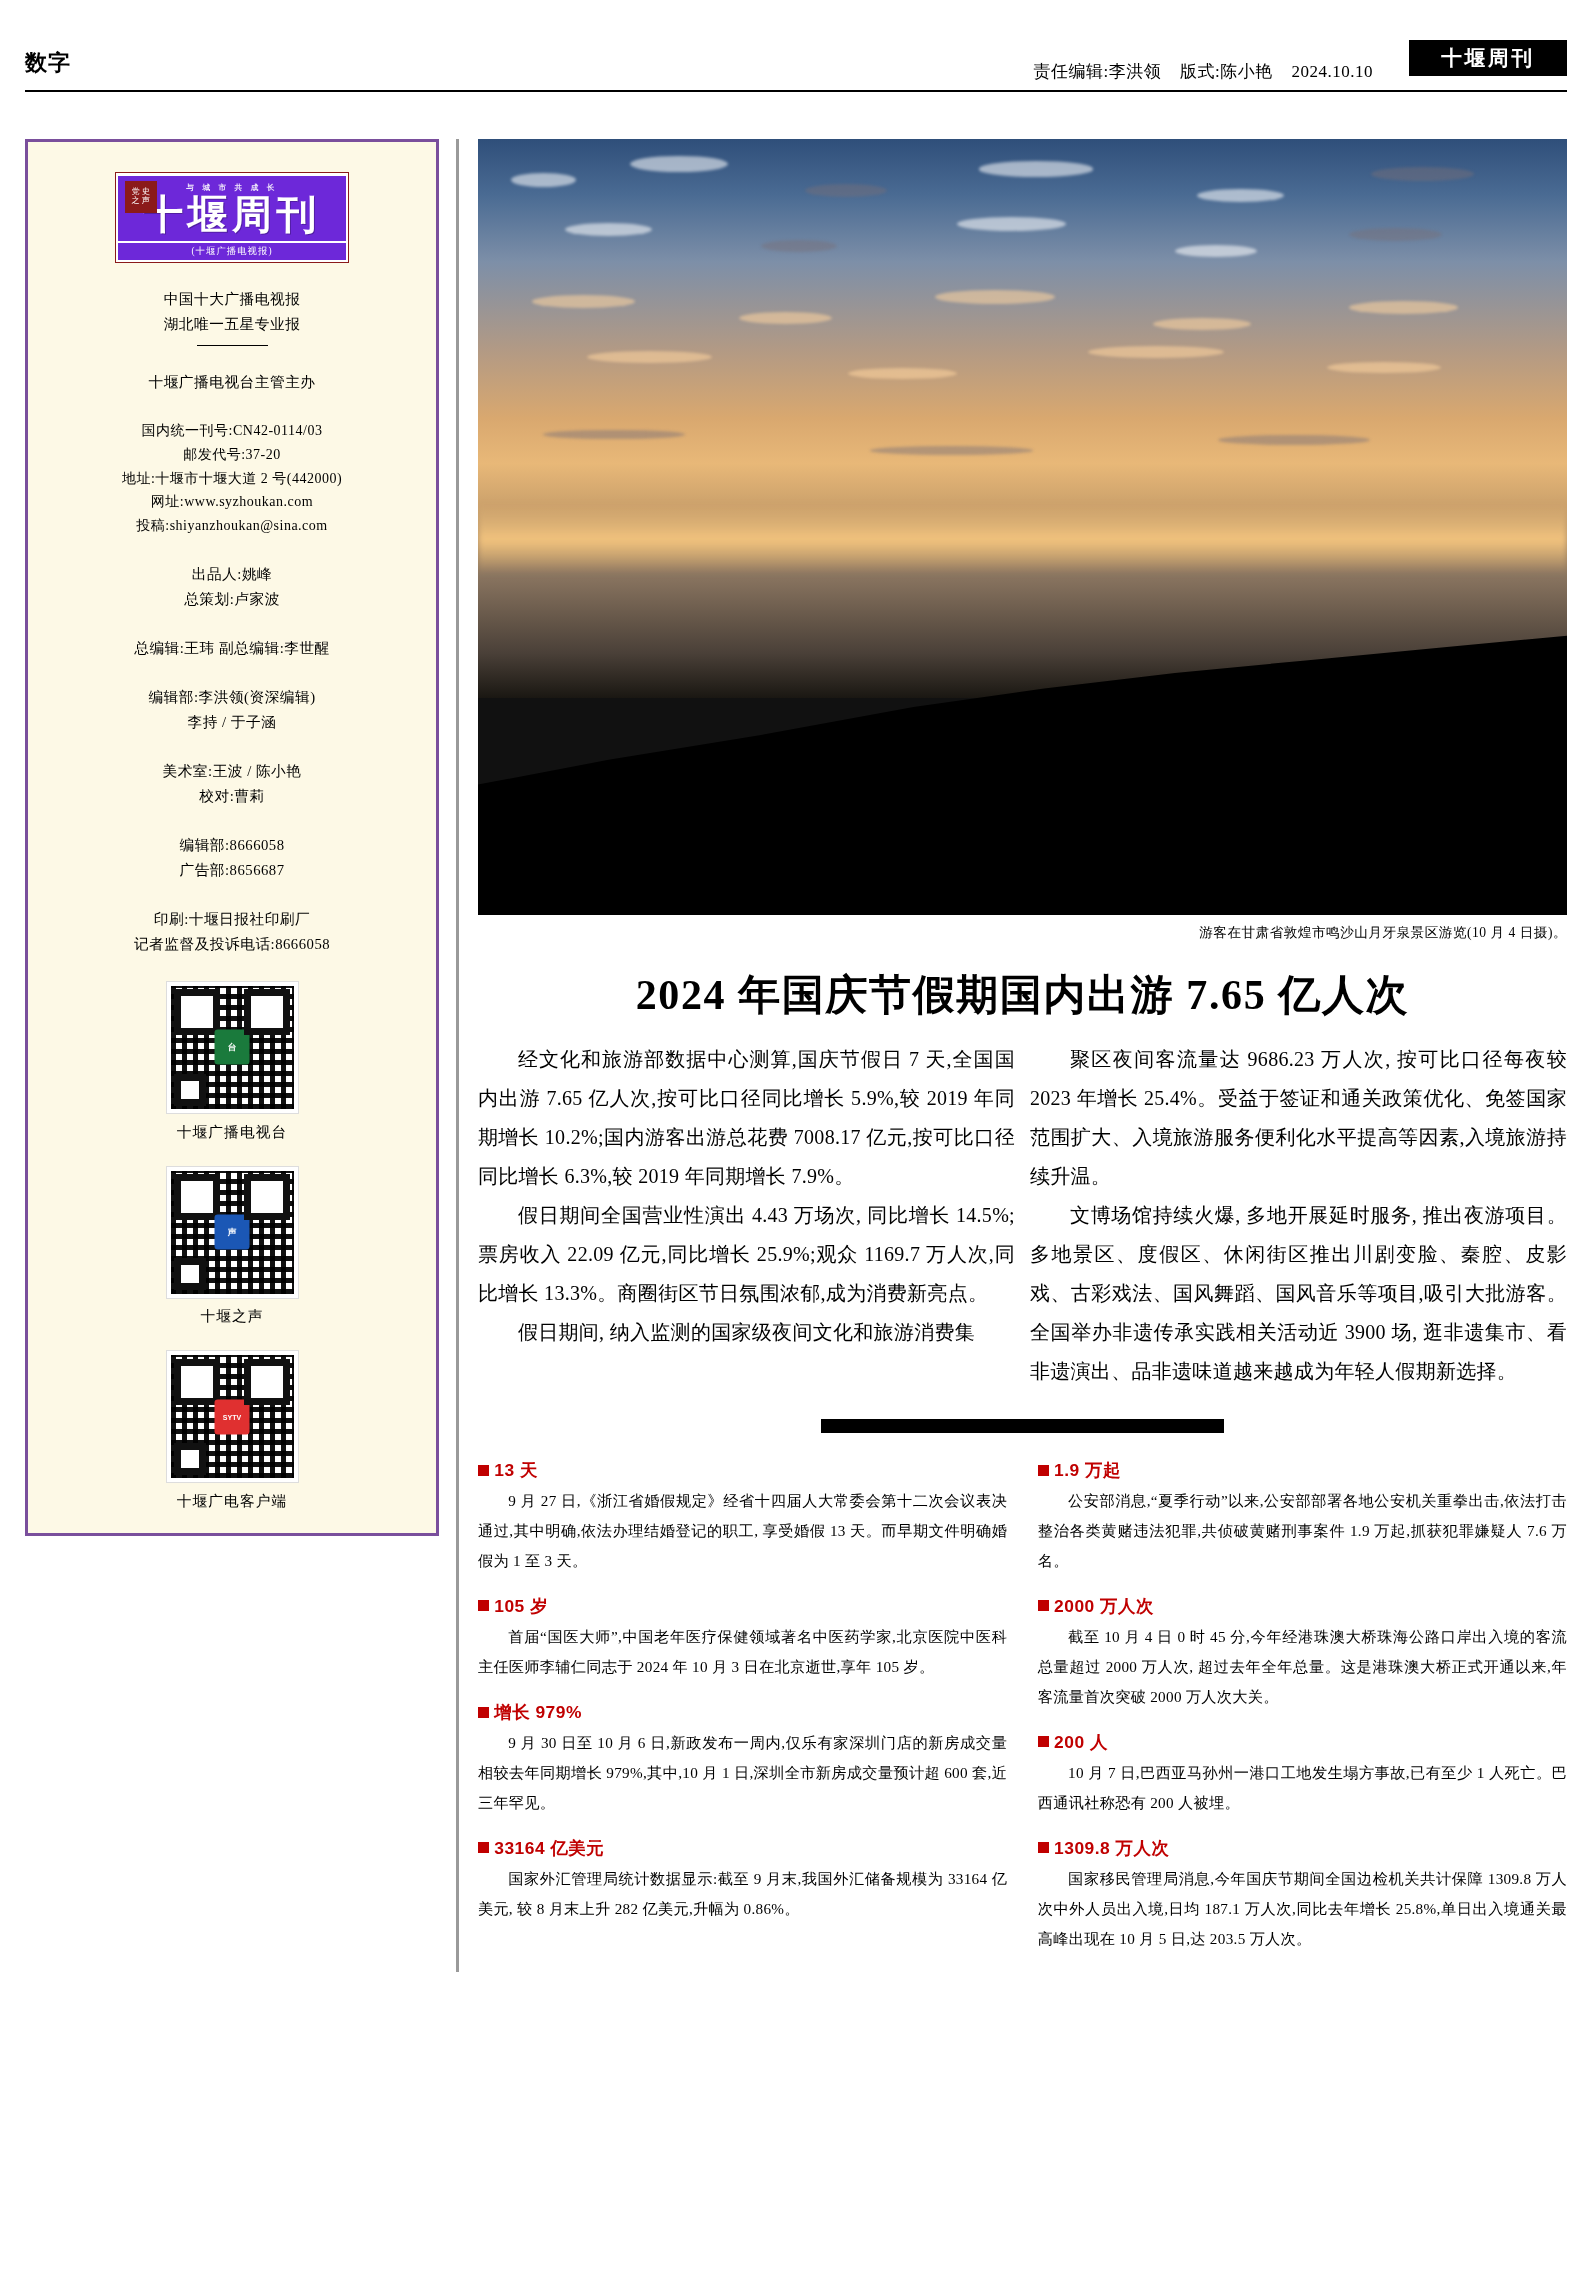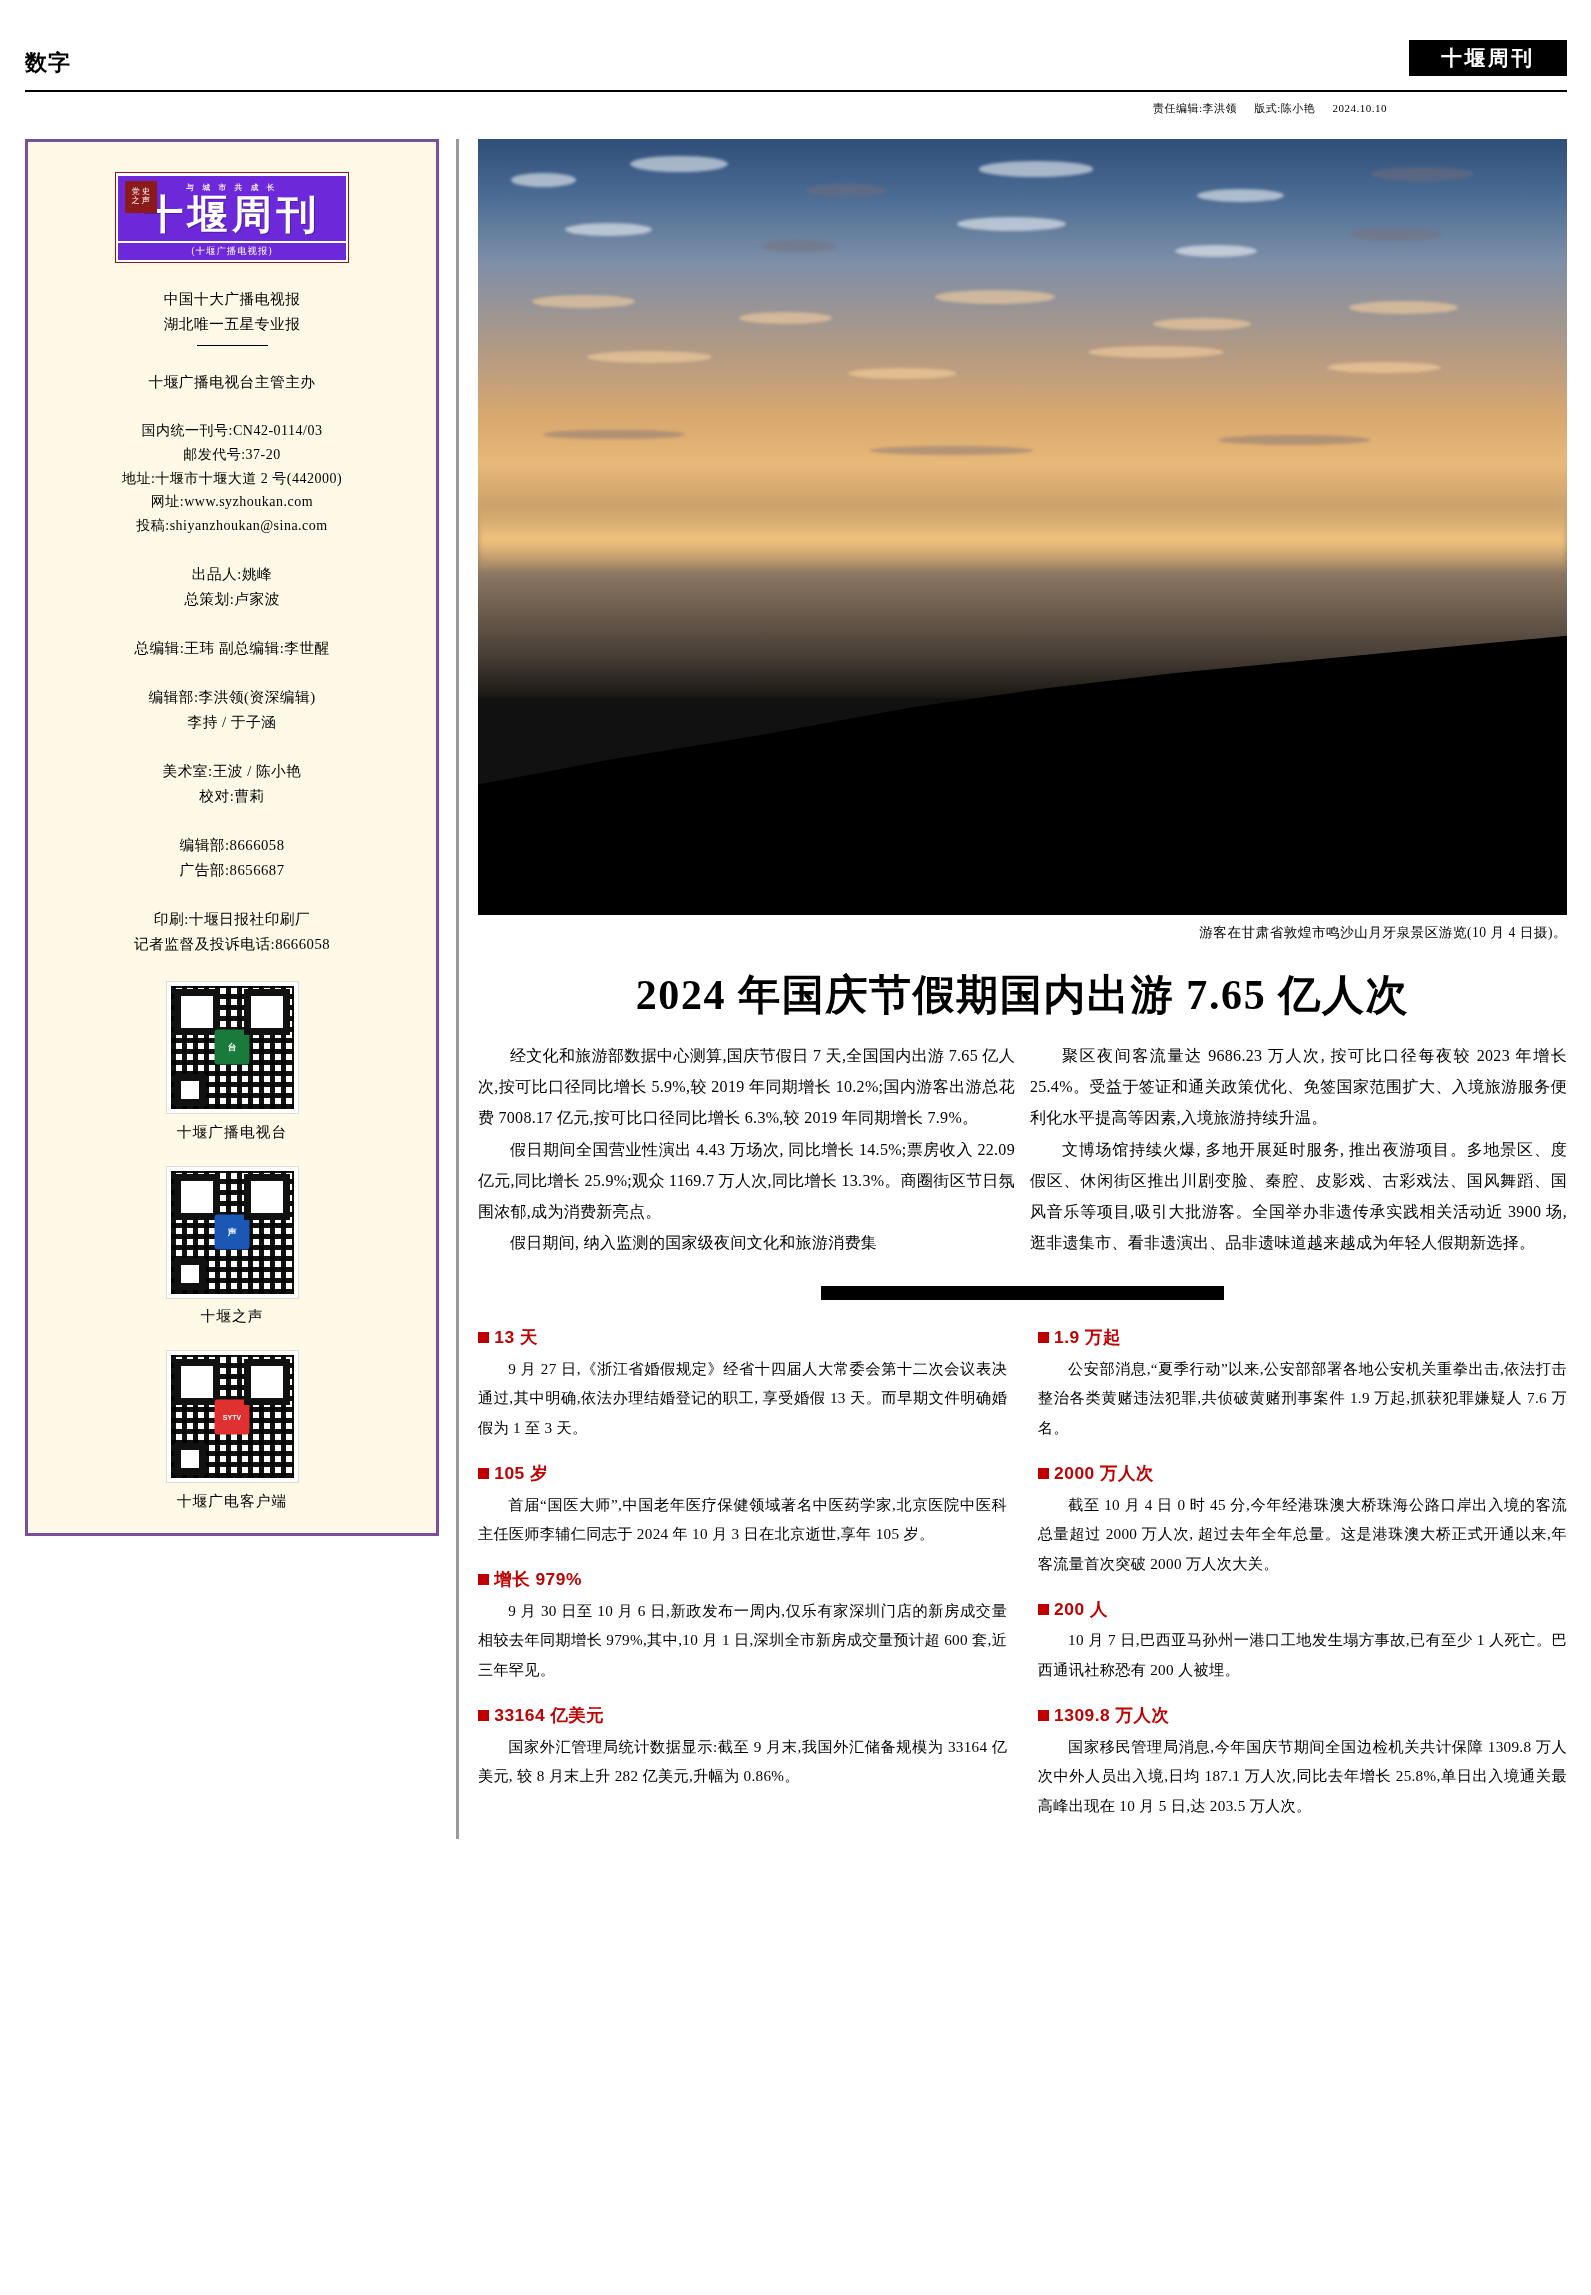--- a/index.html
+++ b/index.html
@@ -29,26 +29,25 @@
     position: absolute;
     left: 25px;
     top: 48px;
     font-family: "Liberation Sans", sans-serif;
     font-weight: bold;
     font-size: 22px;
     letter-spacing: 1.1px;
   }
   .masthead-credits {
     position: absolute;
-    right: 191px;
+    right: 205px;
     top: 60px;
-    font-size: 11px;
+    font-size: 17px;
     white-space: nowrap;
     letter-spacing: 0.5px;
-    margin-top: 41px;
   }
   .masthead-credits span { margin-right: 14px; }
   .masthead-logo {
     position: absolute;
     right: 25px;
     top: 40px;
     width: 158px;
     height: 36px;
     background: #000000;
     color: #ffffff;
@@ -280,21 +279,21 @@
     font-family: "Liberation Serif", serif;
     font-weight: bold;
     font-size: 42px;
     letter-spacing: 1.6px;
     margin: 25px 0 17.4px 0;
   }
 
   .two-col {
     display: flex;
     gap: 15px;
-    font-size: 16px;
+    font-size: 20px;
     line-height: 1.95;
     letter-spacing: 0.3px;
   }
   .two-col > div { flex: 1 1 0; }
   .two-col p { margin: 0; text-indent: 2em; text-align: justify; }
 
   .black-bar {
     width: 403px;
     height: 14px;
     background: #000;

